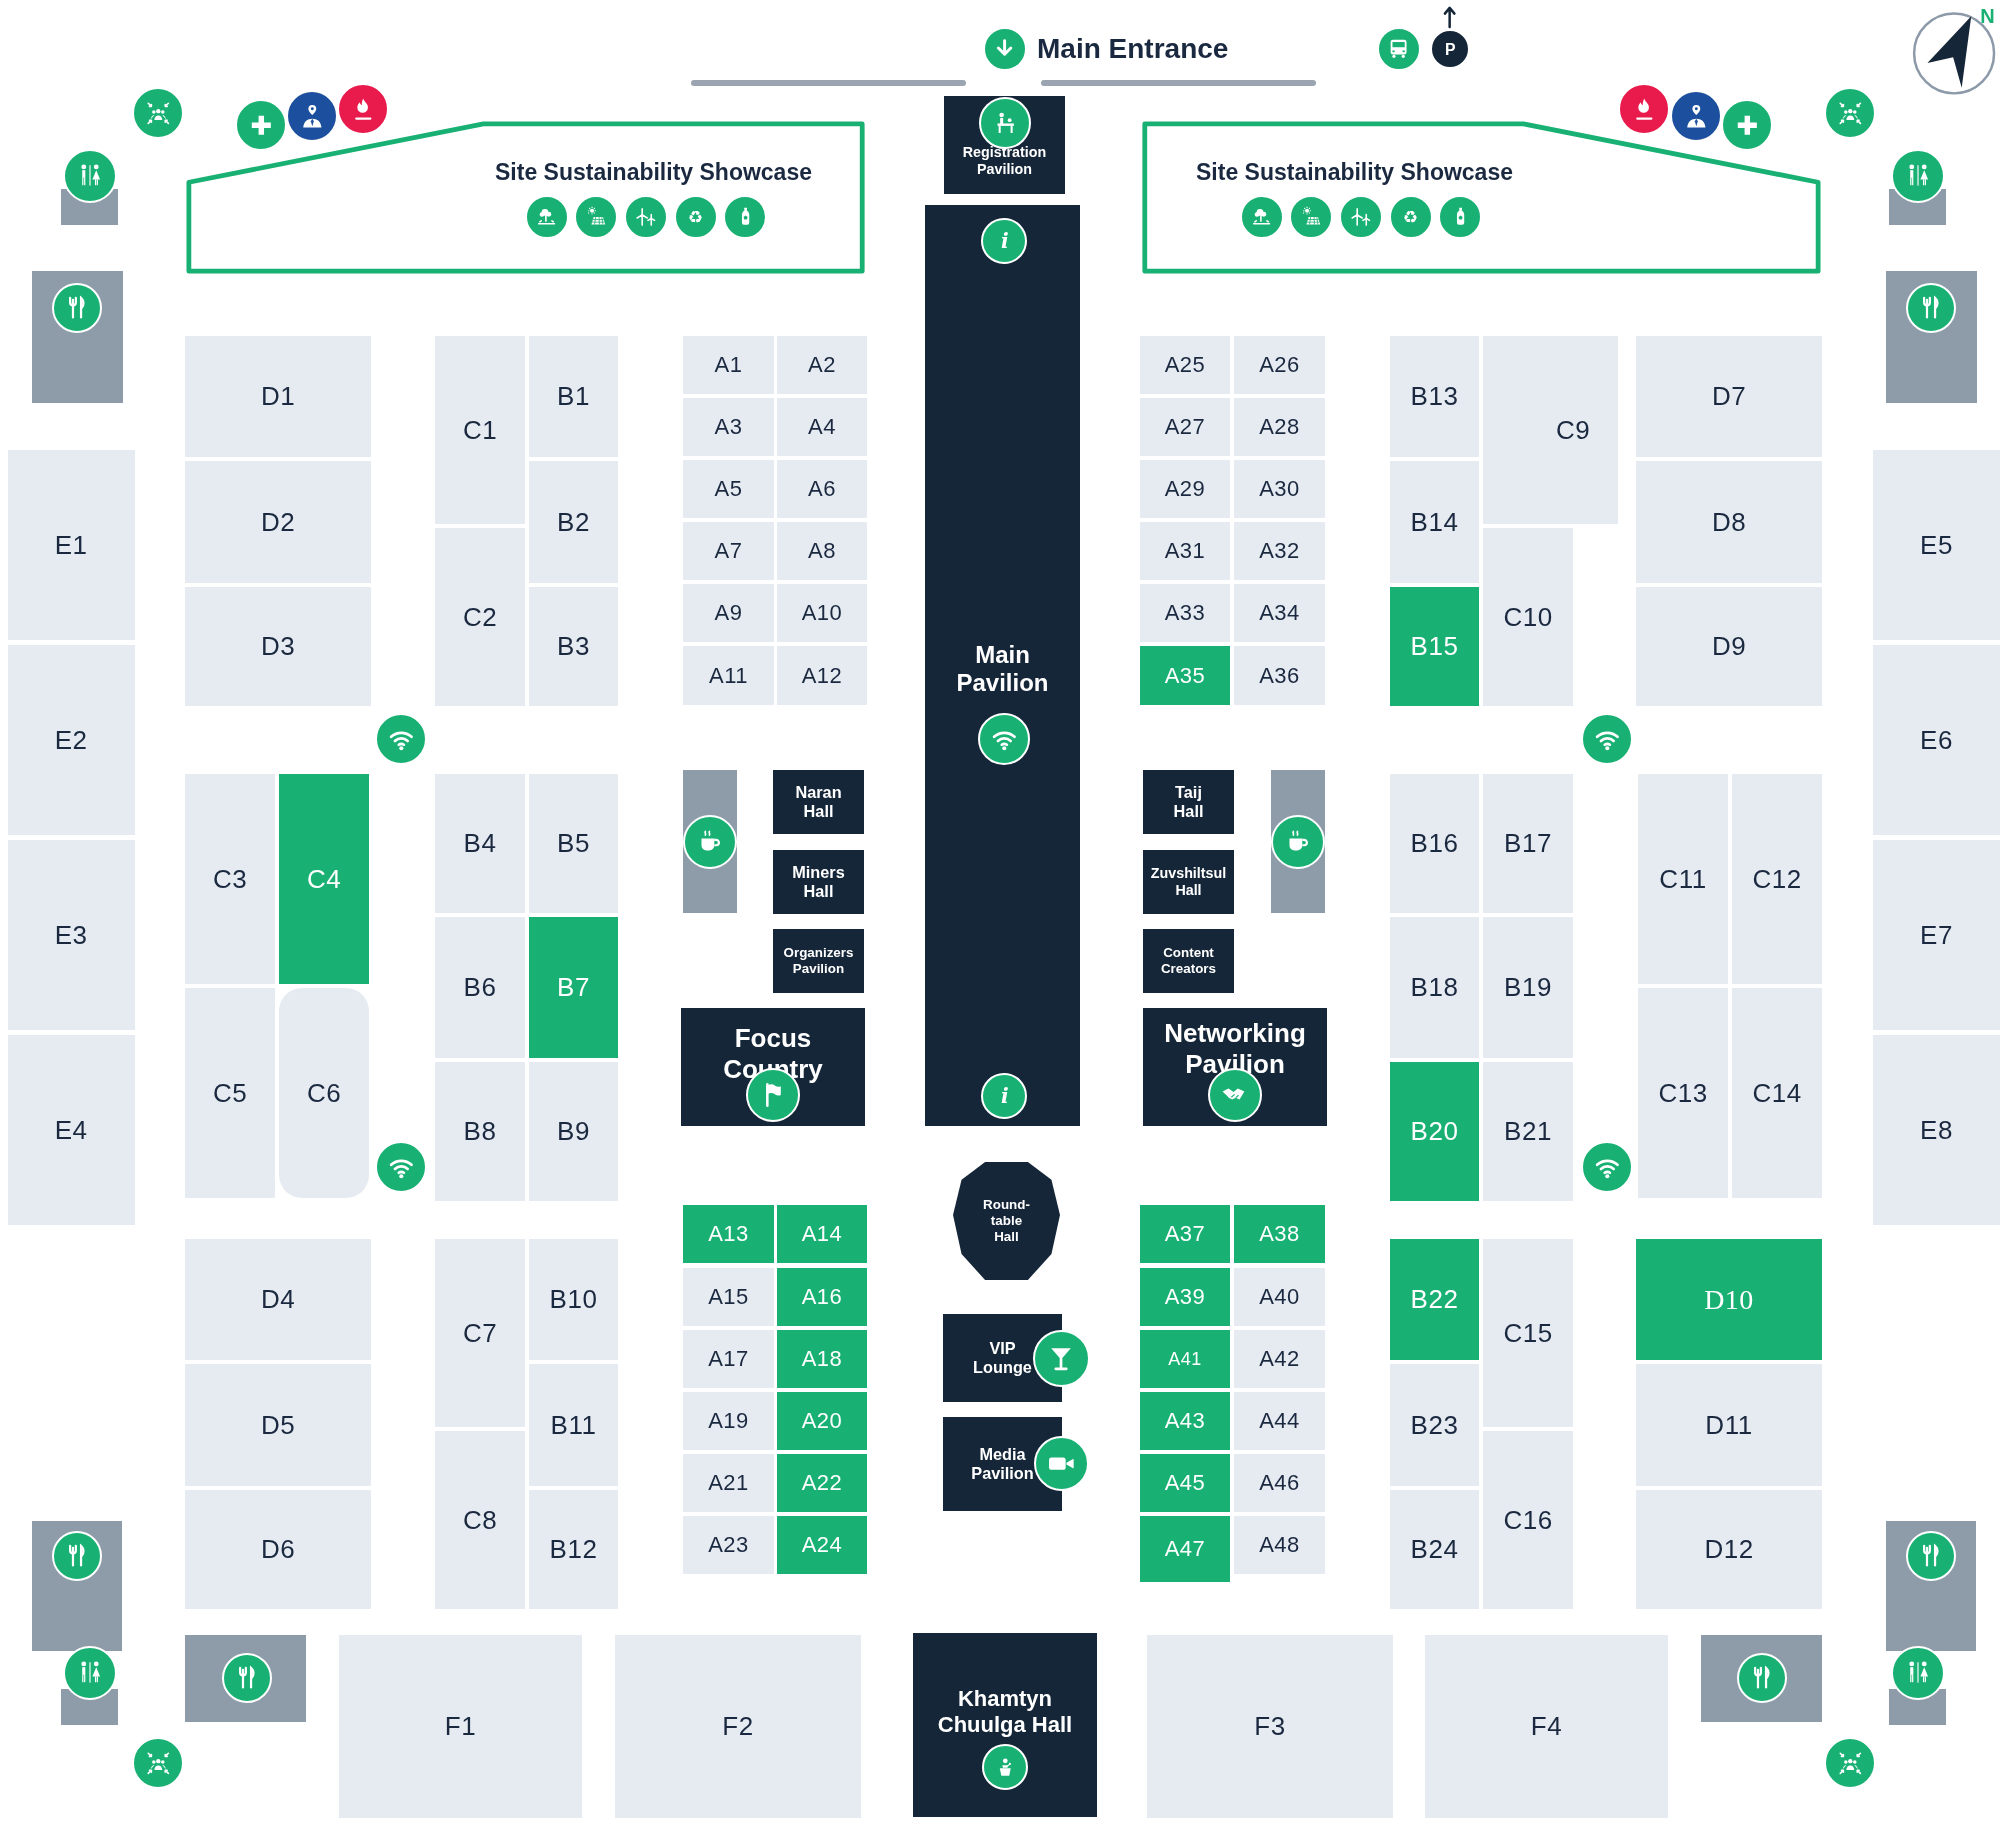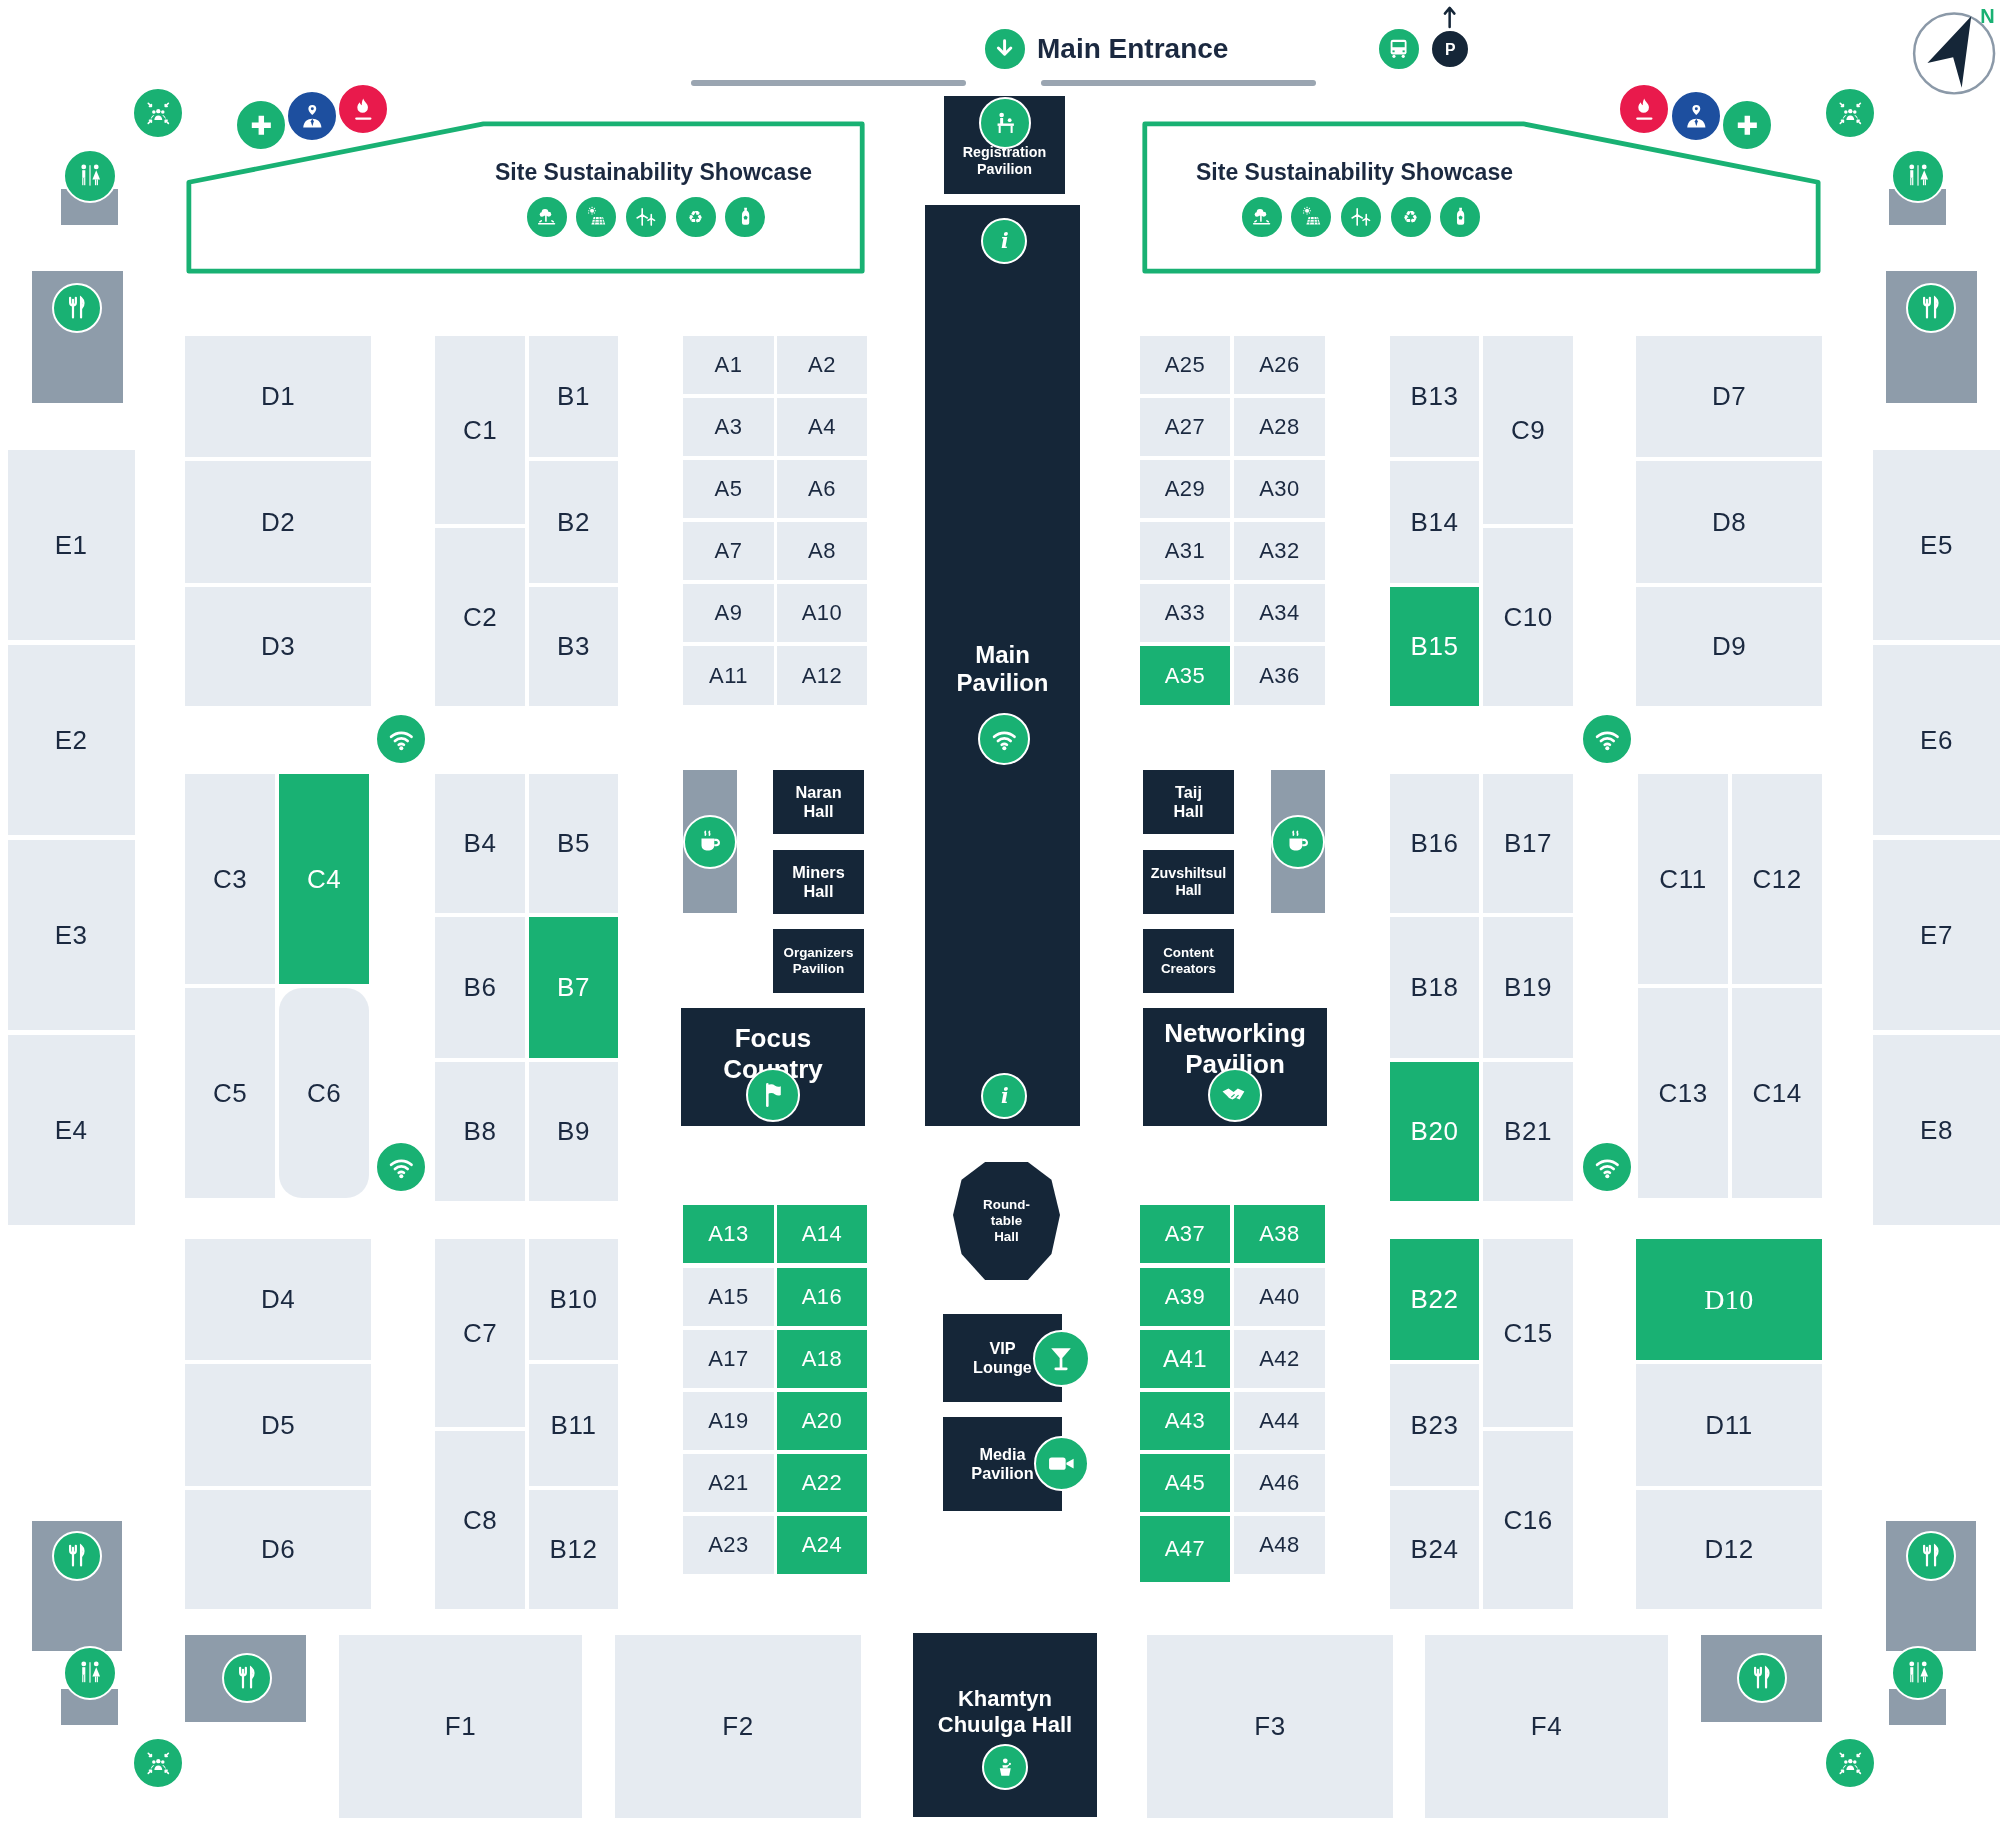--- a/index.html
+++ b/index.html
@@ -203,21 +203,21 @@
     <div class="booth" style="left: 1234px; top: 460px; width: 91px; height: 58px; font-size: 22px;">A30</div>
     <div class="booth" style="left: 1140px; top: 522px; width: 90px; height: 58px; font-size: 22px;">A31</div>
     <div class="booth" style="left: 1234px; top: 522px; width: 91px; height: 58px; font-size: 22px;">A32</div>
     <div class="booth" style="left: 1140px; top: 584px; width: 90px; height: 58px; font-size: 22px;">A33</div>
     <div class="booth" style="left: 1234px; top: 584px; width: 91px; height: 58px; font-size: 22px;">A34</div>
     <div class="booth hl" style="left: 1140px; top: 646px; width: 90px; height: 59px; font-size: 22px;">A35</div>
     <div class="booth" style="left: 1234px; top: 646px; width: 91px; height: 59px; font-size: 22px;">A36</div>
     <div class="booth" style="left: 1390px; top: 336px; width: 89px; height: 121px; font-size: 26px;">B13</div>
     <div class="booth" style="left: 1390px; top: 461px; width: 89px; height: 122px; font-size: 26px;">B14</div>
     <div class="booth hl" style="left: 1390px; top: 587px; width: 89px; height: 119px; font-size: 26px;">B15</div>
-    <div class="booth" style="left: 1483px; top: 336px; width: 90px; height: 188px; font-size: 26px;">C9</div>
+    <div class="booth" style="left: 1483px; top: 336px; width: 90px; height: 188px; font-size: 26px; padding-left: 45px;">C9</div>
     <div class="booth" style="left: 1483px; top: 528px; width: 90px; height: 178px; font-size: 26px;">C10</div>
     <div class="booth" style="left: 1636px; top: 336px; width: 186px; height: 121px; font-size: 26px;">D7</div>
     <div class="booth" style="left: 1636px; top: 461px; width: 186px; height: 122px; font-size: 26px;">D8</div>
     <div class="booth" style="left: 1636px; top: 587px; width: 186px; height: 119px; font-size: 26px;">D9</div>
     <div class="booth" style="left: 1873px; top: 450px; width: 127px; height: 190px; font-size: 26px;">E5</div>
     <div class="booth" style="left: 1873px; top: 645px; width: 127px; height: 190px; font-size: 26px;">E6</div>
     <div class="booth" style="left: 1873px; top: 840px; width: 127px; height: 190px; font-size: 26px;">E7</div>
     <div class="booth" style="left: 1873px; top: 1035px; width: 127px; height: 190px; font-size: 26px;">E8</div>
     <div class="booth" style="left: 185px; top: 774px; width: 90px; height: 210px; font-size: 26px;">C3</div>
     <div class="booth hl" style="left: 279px; top: 774px; width: 90px; height: 210px; font-size: 26px;">C4</div>
@@ -256,21 +256,21 @@
     <div class="booth" style="left: 683px; top: 1392px; width: 91px; height: 58px; font-size: 22px;">A19</div>
     <div class="booth hl" style="left: 777px; top: 1392px; width: 90px; height: 58px; font-size: 22px;">A20</div>
     <div class="booth" style="left: 683px; top: 1454px; width: 91px; height: 58px; font-size: 22px;">A21</div>
     <div class="booth hl" style="left: 777px; top: 1454px; width: 90px; height: 58px; font-size: 22px;">A22</div>
     <div class="booth" style="left: 683px; top: 1516px; width: 91px; height: 58px; font-size: 22px;">A23</div>
     <div class="booth hl" style="left: 777px; top: 1516px; width: 90px; height: 58px; font-size: 22px;">A24</div>
     <div class="booth hl" style="left: 1140px; top: 1205px; width: 90px; height: 58px; font-size: 22px;">A37</div>
     <div class="booth hl" style="left: 1234px; top: 1205px; width: 91px; height: 58px; font-size: 22px;">A38</div>
     <div class="booth hl" style="left: 1140px; top: 1268px; width: 90px; height: 58px; font-size: 22px;">A39</div>
     <div class="booth" style="left: 1234px; top: 1268px; width: 91px; height: 58px; font-size: 22px;">A40</div>
-    <div class="booth hl" style="left: 1140px; top: 1330px; width: 90px; height: 58px; font-size: 24px;">A41</div>
+    <div class="booth hl" style="left: 1140px; top: 1330px; width: 90px; height: 58px; font-size: 18px;">A41</div>
     <div class="booth" style="left: 1234px; top: 1330px; width: 91px; height: 58px; font-size: 22px;">A42</div>
     <div class="booth hl" style="left: 1140px; top: 1392px; width: 90px; height: 58px; font-size: 22px;">A43</div>
     <div class="booth" style="left: 1234px; top: 1392px; width: 91px; height: 58px; font-size: 22px;">A44</div>
     <div class="booth hl" style="left: 1140px; top: 1454px; width: 90px; height: 58px; font-size: 22px;">A45</div>
     <div class="booth" style="left: 1234px; top: 1454px; width: 91px; height: 58px; font-size: 22px;">A46</div>
     <div class="booth hl" style="left: 1140px; top: 1516px; width: 90px; height: 66px; font-size: 22px;">A47</div>
     <div class="booth" style="left: 1234px; top: 1516px; width: 91px; height: 58px; font-size: 22px;">A48</div>
     <div class="booth hl" style="left: 1390px; top: 1239px; width: 89px; height: 121px; font-size: 26px;">B22</div>
     <div class="booth" style="left: 1390px; top: 1364px; width: 89px; height: 122px; font-size: 26px;">B23</div>
     <div class="booth" style="left: 1390px; top: 1490px; width: 89px; height: 119px; font-size: 26px;">B24</div>

